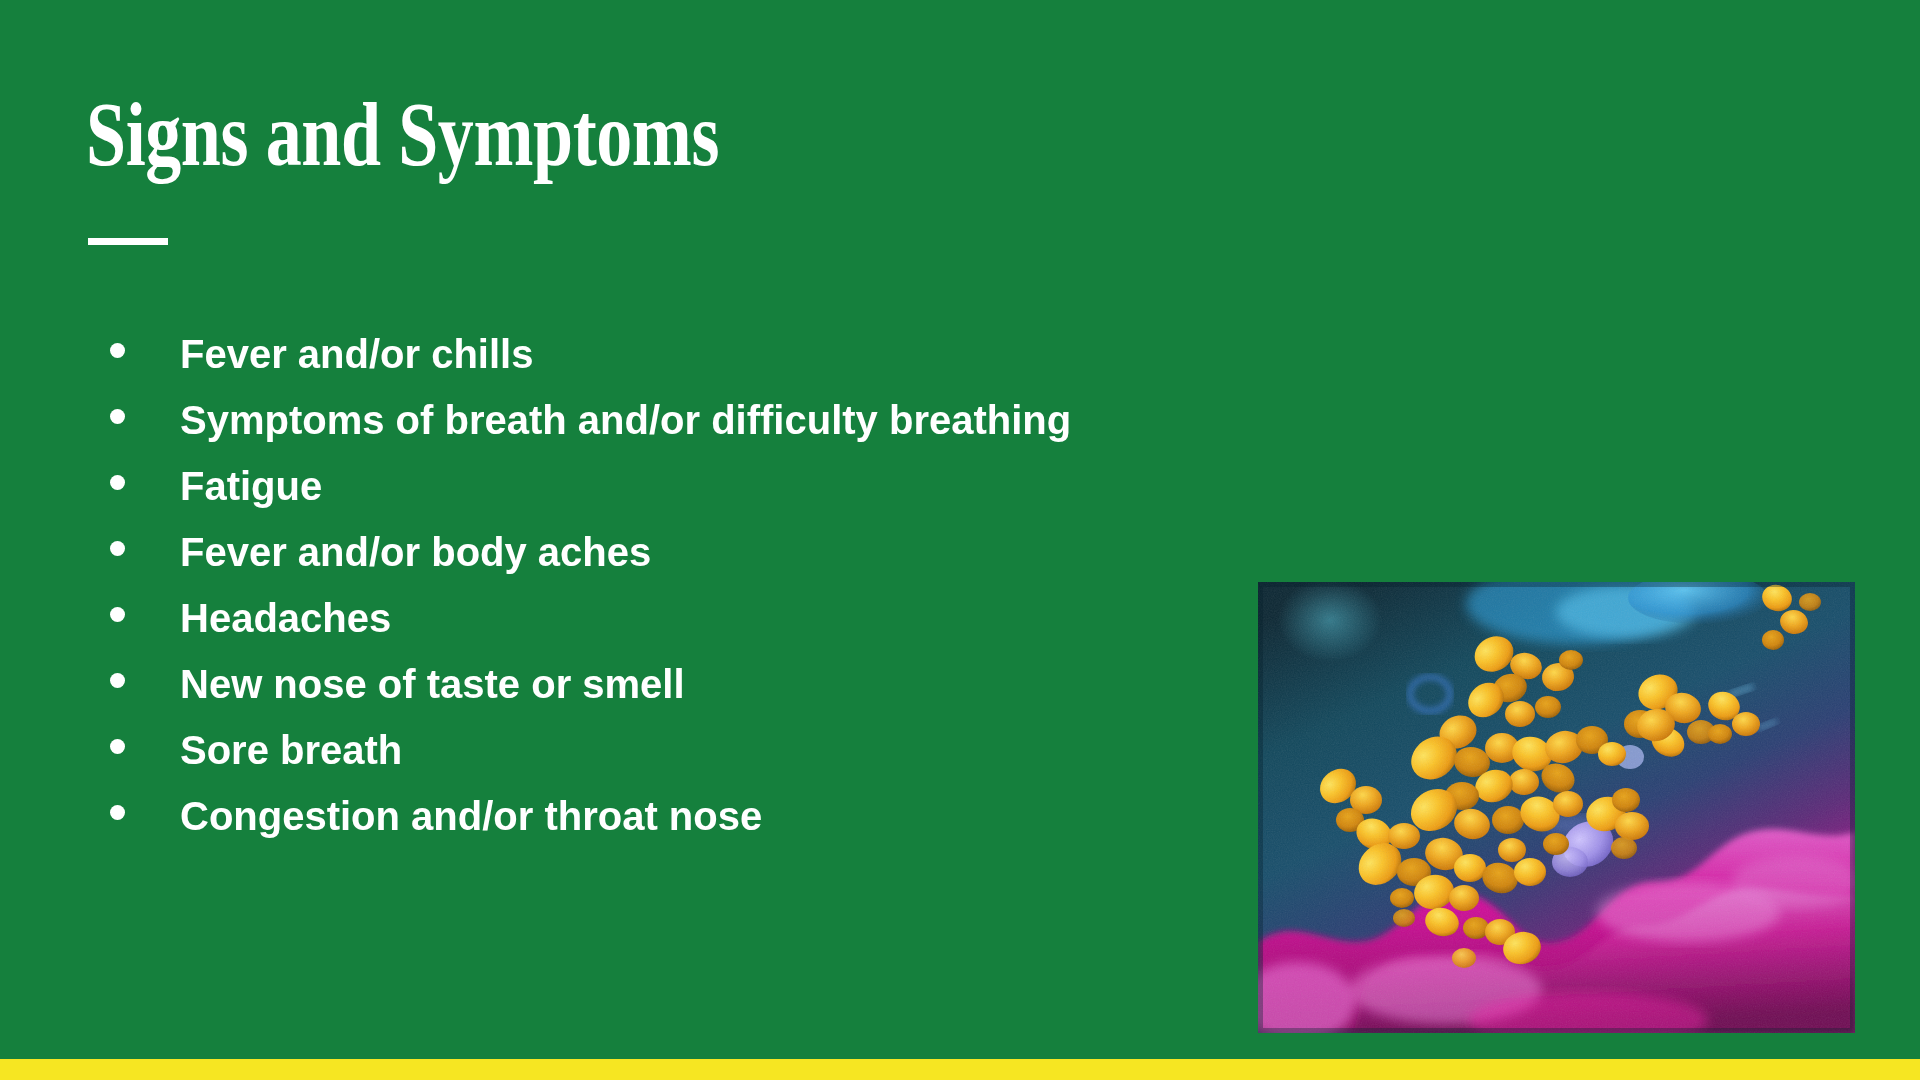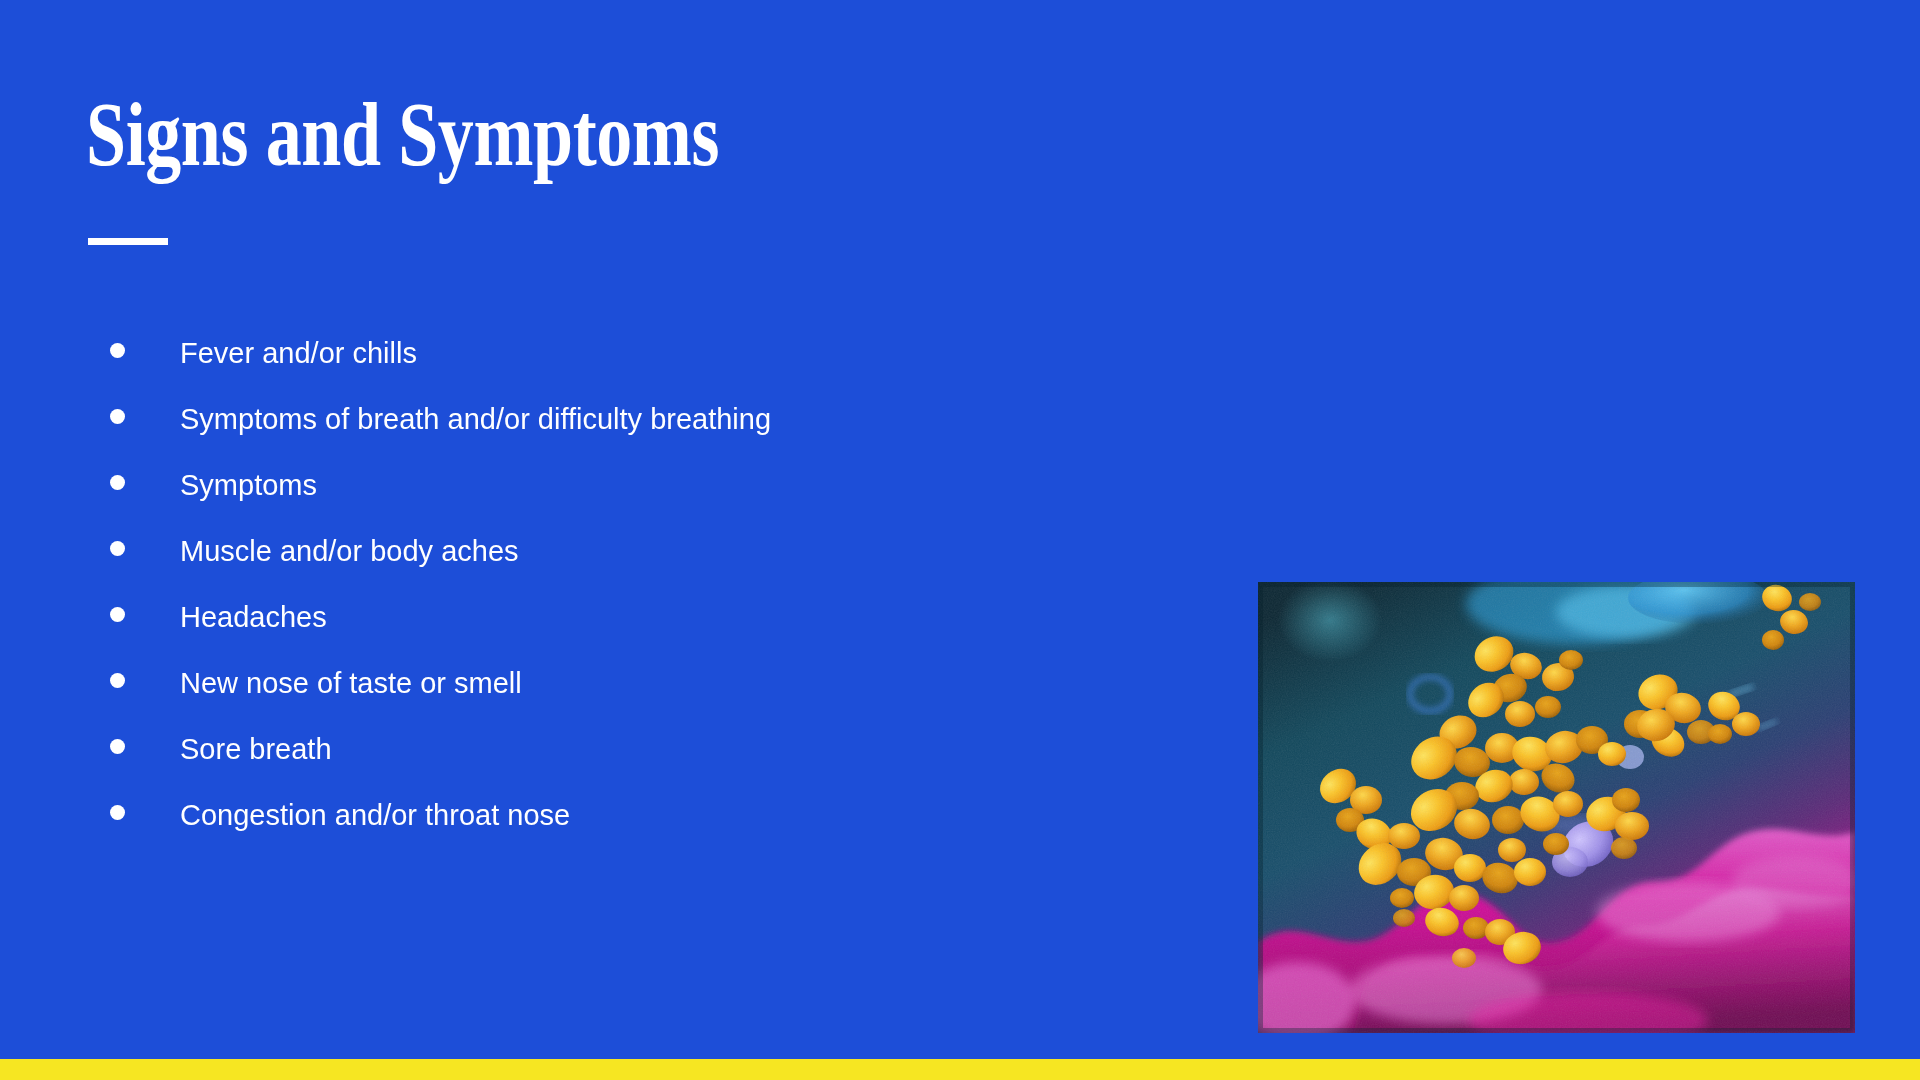--- a/index.html
+++ b/index.html
@@ -12,21 +12,21 @@
     width: 1920px;
     height: 1080px;
     overflow: hidden;
     font-family: "Liberation Sans", sans-serif;
   }
 
   #slide {
     position: relative;
     width: 1920px;
     height: 1080px;
-    background: #1d4ed8;
+    background: #15803d;
     overflow: hidden;
   }
 
   
   #title-block {
     position: absolute;
     left: 86px;
     top: 86px;
     width: 1100px;
   }
@@ -62,22 +62,22 @@
     padding: 0;
     list-style: none;
   }
   .symptom-item {
     position: relative;
     height: 66px;
     line-height: 66px;
     padding-left: 94px;
     color: #ffffff;
     font-family: "Liberation Sans", sans-serif;
-    font-weight: 400;
-    font-size: 29px;
+    font-weight: 700;
+    font-size: 40px;
     white-space: nowrap;
   }
   .symptom-bullet {
     position: absolute;
     left: 24px;
     top: 50%;
     margin-top: -8px;
     width: 15px;
     height: 15px;
     border-radius: 50%;
@@ -129,25 +129,25 @@
     <li class="symptom-item">
       <span class="symptom-bullet"></span>
       <span class="symptom-text">Fever and/or chills</span>
     </li>
     <li class="symptom-item">
       <span class="symptom-bullet"></span>
       <span class="symptom-text">Symptoms of breath and/or difficulty breathing</span>
     </li>
     <li class="symptom-item">
       <span class="symptom-bullet"></span>
-      <span class="symptom-text">Symptoms</span>
-    </li>
-    <li class="symptom-item">
-      <span class="symptom-bullet"></span>
-      <span class="symptom-text">Muscle and/or body aches</span>
+      <span class="symptom-text">Fatigue</span>
+    </li>
+    <li class="symptom-item">
+      <span class="symptom-bullet"></span>
+      <span class="symptom-text">Fever and/or body aches</span>
     </li>
     <li class="symptom-item">
       <span class="symptom-bullet"></span>
       <span class="symptom-text">Headaches</span>
     </li>
     <li class="symptom-item">
       <span class="symptom-bullet"></span>
       <span class="symptom-text">New nose of taste or smell</span>
     </li>
     <li class="symptom-item">

